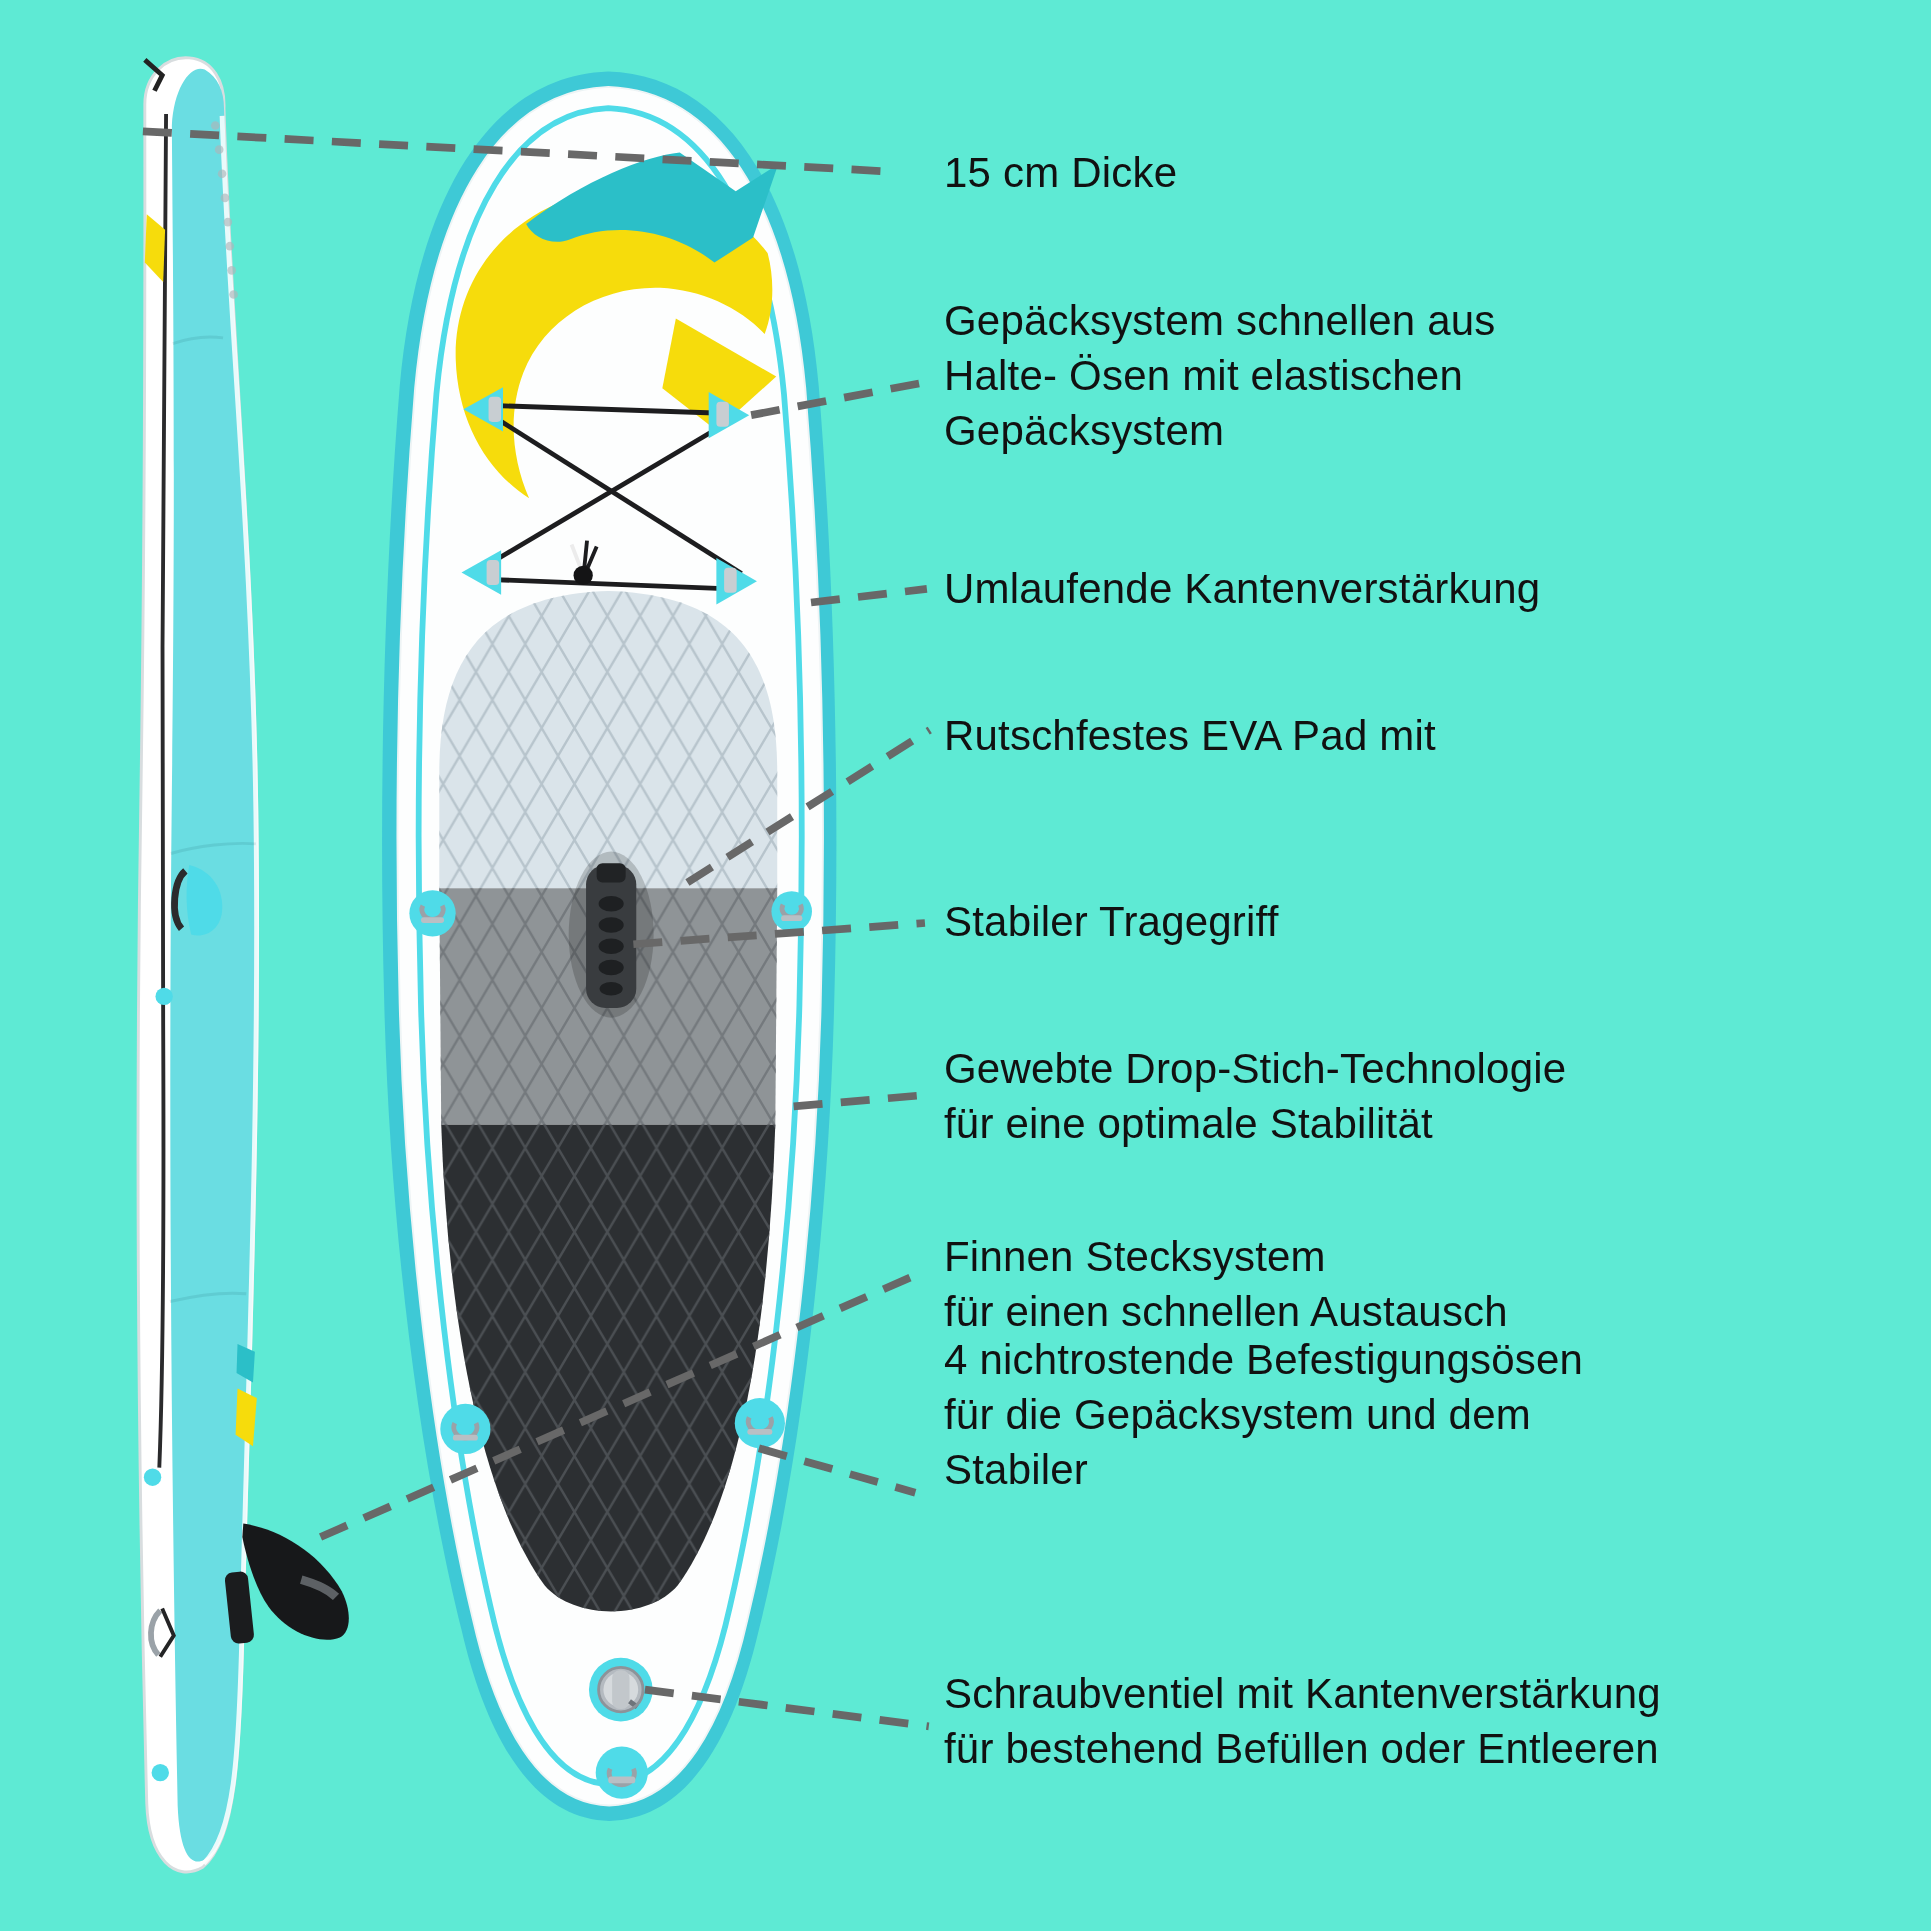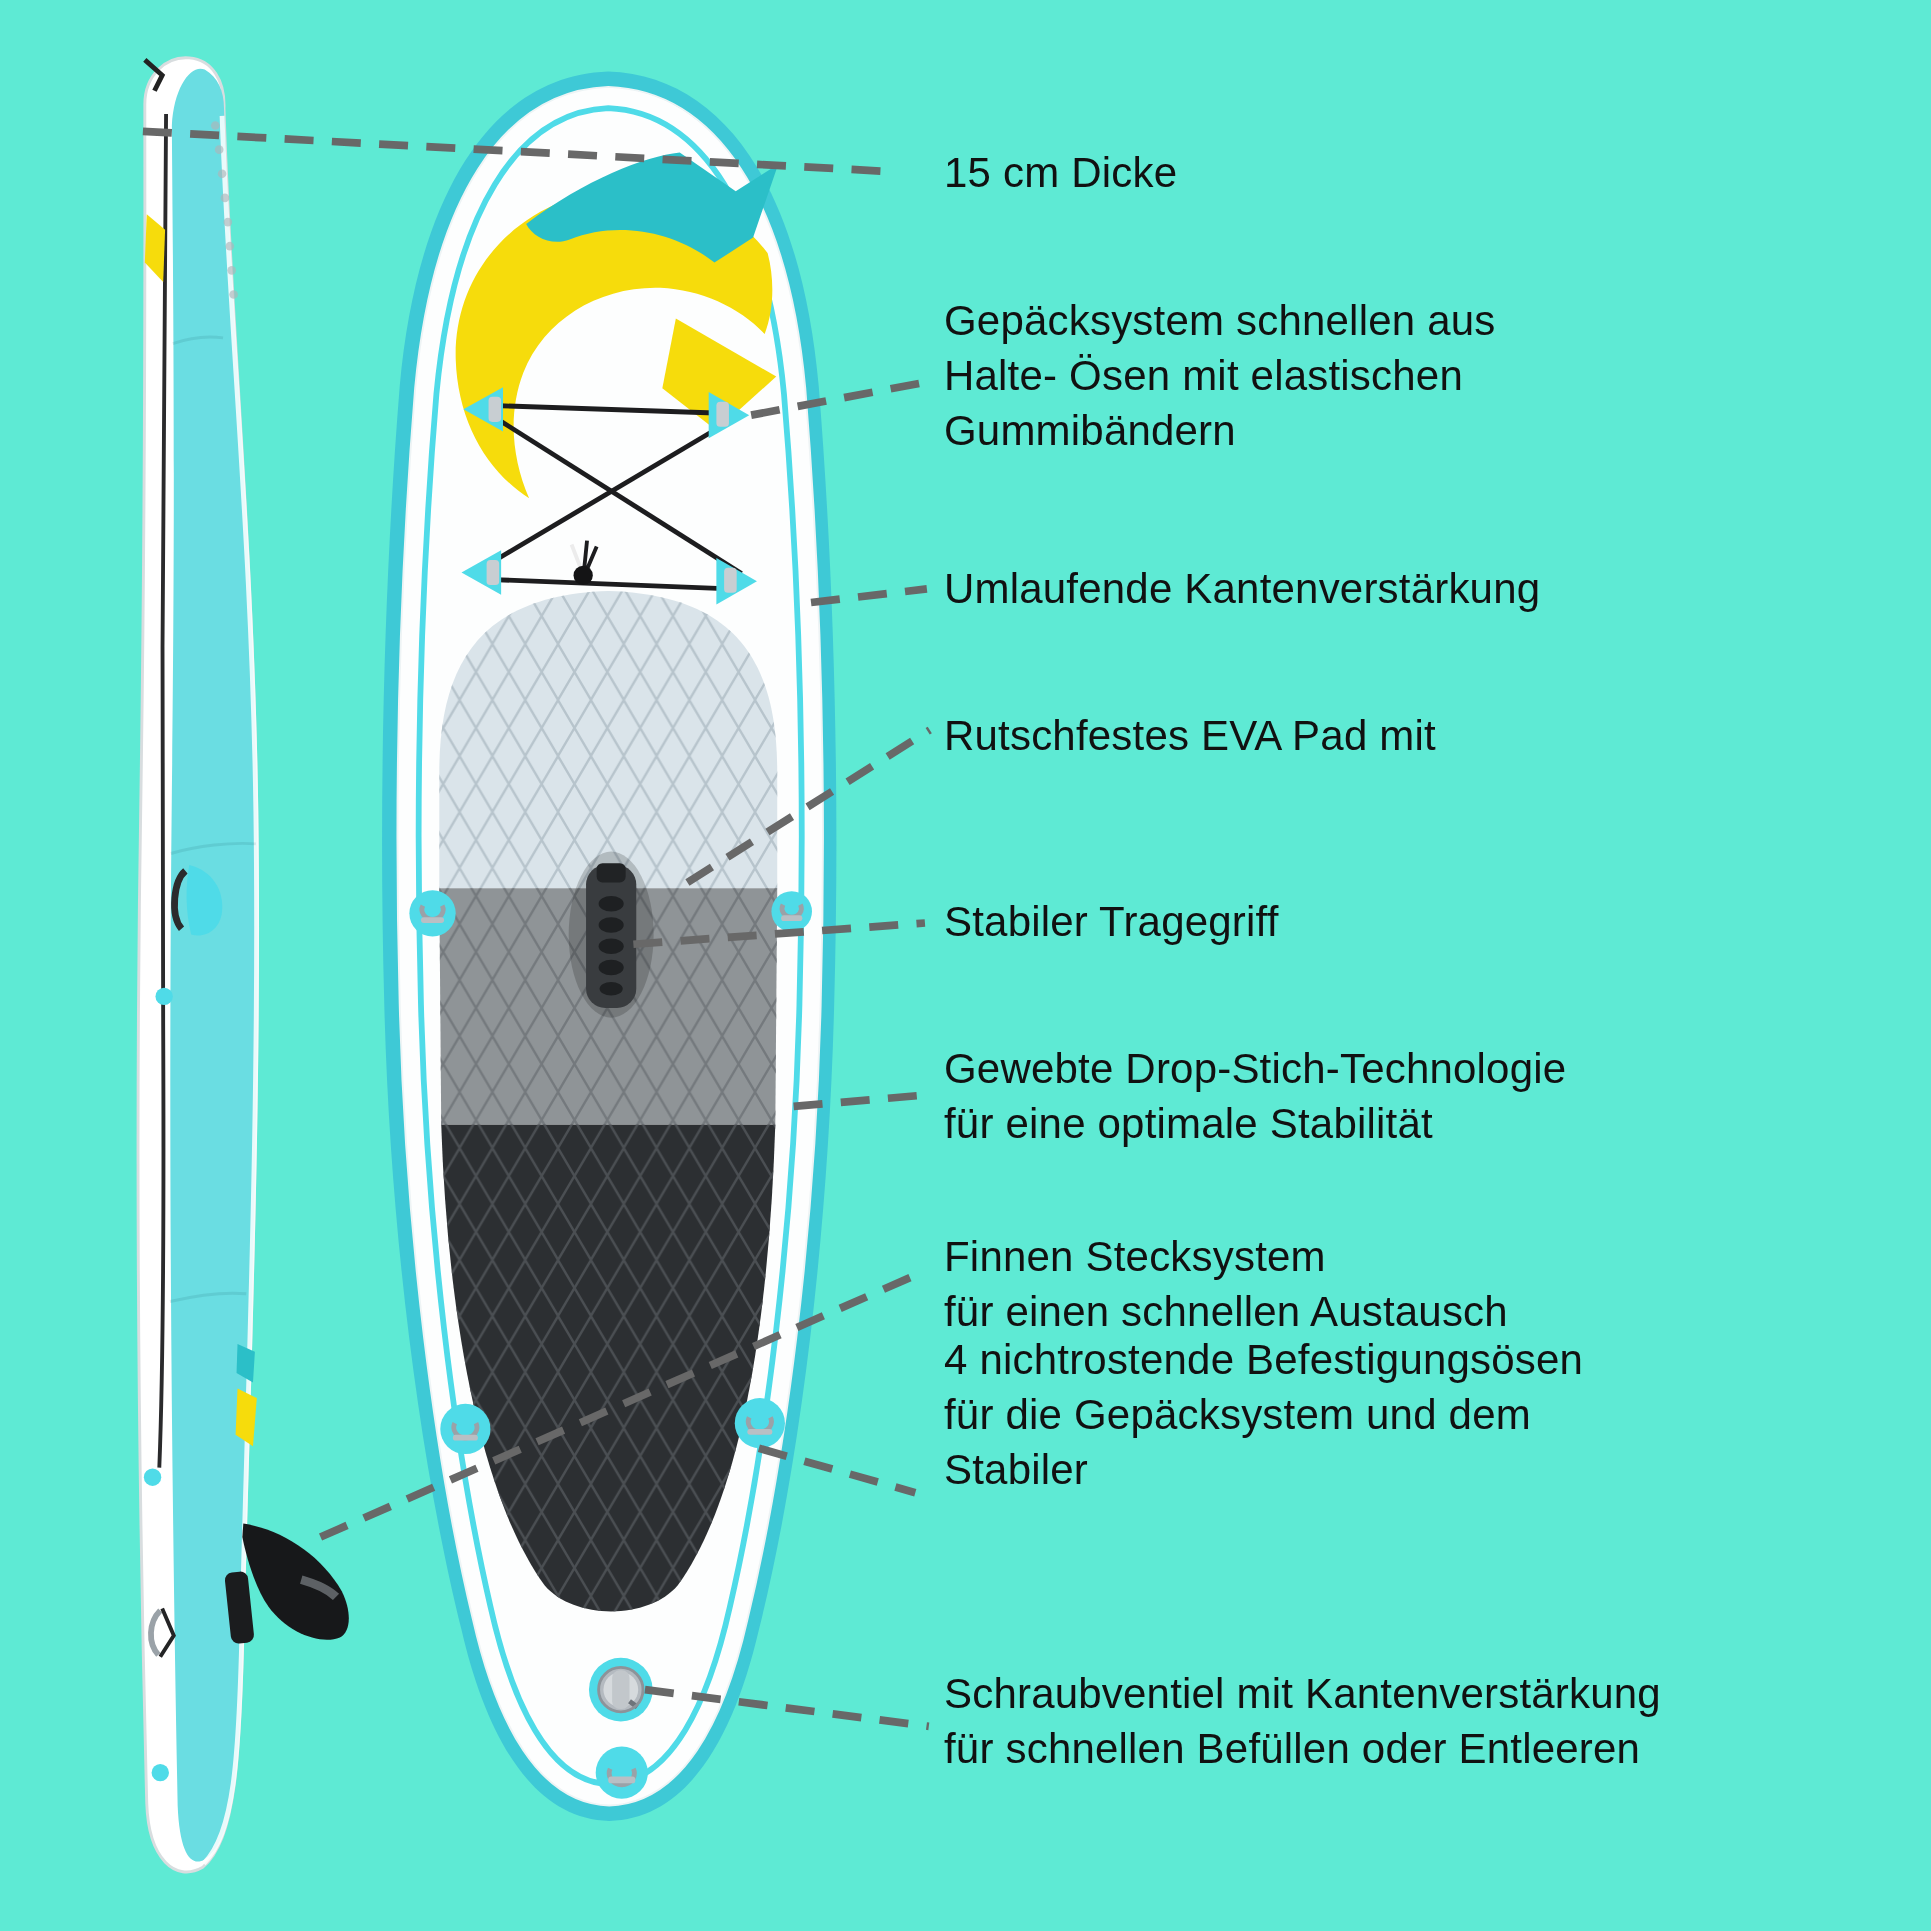--- a/index.html
+++ b/index.html
@@ -233,21 +233,21 @@
     </g>
   </svg>
 
   <div class="callout-label" style="top:145px">
     <span>15 cm Dicke</span>
   </div>
 
   <div class="callout-label" style="top:293px">
     <span>Gepäcksystem schnellen aus</span>
     <span>Halte- Ösen mit elastischen</span>
-    <span>Gummibändern</span>
+    <span>Gepäcksystem</span>
   </div>
 
   <div class="callout-label" style="top:561px">
     <span>Umlaufende Kantenverstärkung</span>
   </div>
 
   <div class="callout-label" style="top:708px">
     <span>Rutschfestes EVA Pad mit</span>
   </div>
 
@@ -266,17 +266,17 @@
   </div>
 
   <div class="callout-label" style="top:1332px">
     <span>4 nichtrostende Befestigungsösen</span>
     <span>für die Gepäcksystem und dem</span>
     <span>Stabiler</span>
   </div>
 
   <div class="callout-label" style="top:1666px">
     <span>Schraubventiel mit Kantenverstärkung</span>
-    <span>für schnellen Befüllen oder Entleeren</span>
+    <span>für bestehend Befüllen oder Entleeren</span>
   </div>
 
 </div>
 
 
 </body></html>

